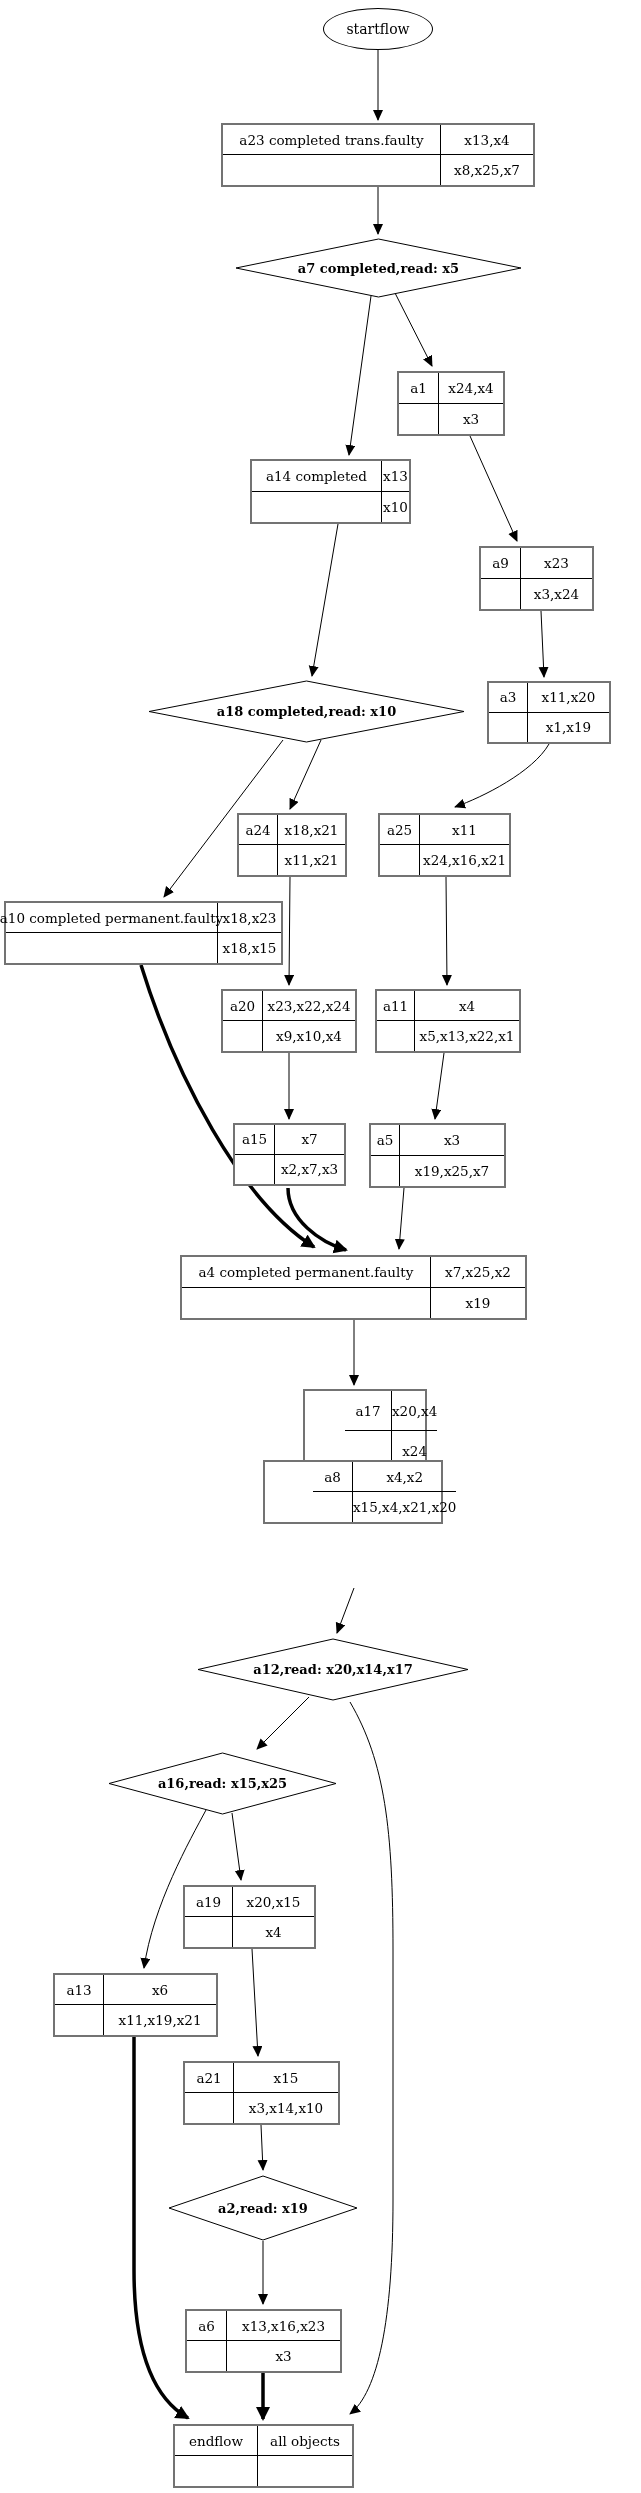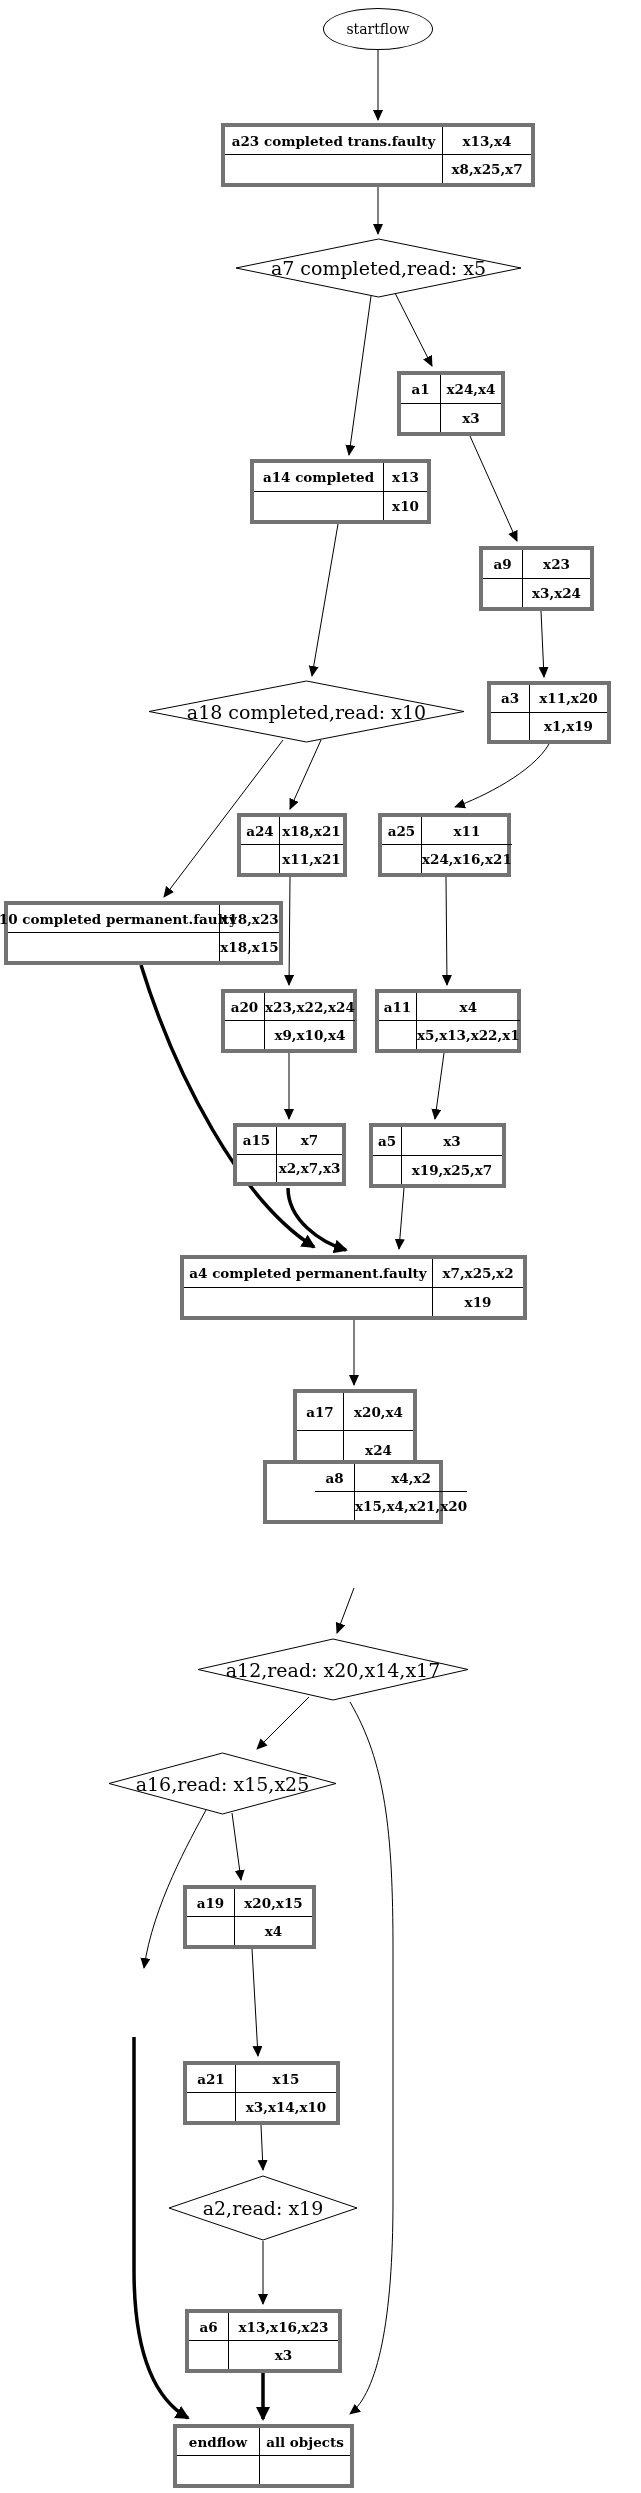--- a/index.html
+++ b/index.html
@@ -1,28 +1,28 @@
 <!DOCTYPE html>
 <html><head>
 <meta charset="utf-8">
 <style>
   html,body{margin:0;padding:0;background:#fff;}
   #canvas{position:relative;width:641px;height:2493px;background:#fff;
           font-family:"DejaVu Serif", "Liberation Serif", serif;color:#000;overflow:hidden;}
   #edges{position:absolute;left:0;top:0;}
-  .rec{position:absolute;display:grid;background:#fff;border:4px solid #737373;box-sizing:border-box;z-index:2;font-weight:bold;}
+  .rec{position:absolute;display:grid;background:#fff;border:2px solid #737373;box-sizing:border-box;z-index:2;}
   .cell{display:flex;align-items:center;justify-content:center;font-size:13.5px;white-space:nowrap;overflow:visible;}
   .cell.rb{border-right:1px solid #000;}
   .cell.bb{border-bottom:1px solid #000;}
   .ellipse{position:absolute;border:1px solid #000;border-radius:50%;display:flex;align-items:center;
            justify-content:center;font-size:14px;background:#fff;box-sizing:border-box;z-index:2;}
   .dia{position:absolute;z-index:2;}
   .dia svg{position:absolute;left:0;top:0;}
   .dlabel{position:absolute;left:0;top:0;right:0;bottom:0;display:flex;align-items:center;
-          justify-content:center;font-size:19px;white-space:nowrap;}
+          justify-content:center;font-size:13px;white-space:nowrap;font-weight:bold;}
 </style>
 </head>
 <body>
 
 <div id="canvas">
     <svg width="641" height="2493" id="edges">
       <defs>
         <marker id="ah" markerUnits="userSpaceOnUse" markerWidth="13" markerHeight="11" refX="10" refY="5" orient="auto">
           <path d="M0,0 L11,5 L0,10 z" fill="#000000"></path>
         </marker>
@@ -66,21 +66,21 @@
       <div class="cell bb">x13,x4</div>
       <div class="cell rb"></div>
       <div class="cell">x8,x25,x7</div>
     </div>
     <div class="rec" style="left: 397px; top: 371px; width: 108px; height: 65px; grid-template-columns: 40px 1fr; grid-template-rows: 1fr 1fr;">
       <div class="cell rb bb">a1</div>
       <div class="cell bb">x24,x4</div>
       <div class="cell rb"></div>
       <div class="cell">x3</div>
     </div>
-    <div class="rec" style="left: 250px; top: 459px; width: 181px; height: 65px; grid-template-columns: 130px 1fr; grid-template-rows: 1fr 1fr;">
+    <div class="rec" style="left: 250px; top: 459px; width: 161px; height: 65px; grid-template-columns: 130px 1fr; grid-template-rows: 1fr 1fr;">
       <div class="cell rb bb">a14 completed</div>
       <div class="cell bb">x13</div>
       <div class="cell rb"></div>
       <div class="cell">x10</div>
     </div>
     <div class="rec" style="left: 479px; top: 546px; width: 115px; height: 65px; grid-template-columns: 40px 1fr; grid-template-rows: 1fr 1fr;">
       <div class="cell rb bb">a9</div>
       <div class="cell bb">x23</div>
       <div class="cell rb"></div>
       <div class="cell">x3,x24</div>
@@ -132,38 +132,44 @@
       <div class="cell bb">x3</div>
       <div class="cell rb"></div>
       <div class="cell">x19,x25,x7</div>
     </div>
     <div class="rec" style="left: 180px; top: 1255px; width: 347px; height: 65px; grid-template-columns: 249px 1fr; grid-template-rows: 1fr 1fr;">
       <div class="cell rb bb">a4 completed permanent.faulty</div>
       <div class="cell bb">x7,x25,x2</div>
       <div class="cell rb"></div>
       <div class="cell">x19</div>
     </div>
-    <div class="rec" style="left: 293px; top: 1389px; width: 124px; height: 84px; grid-template-columns: 47px 1fr; grid-template-rows: 1fr 1fr;">
+    <div class="rec" style="left: 303px; top: 1389px; width: 124px; height: 84px; grid-template-columns: 47px 1fr; grid-template-rows: 1fr 1fr; padding-left: 40px;">
       <div class="cell rb bb">a17</div>
       <div class="cell bb">x20,x4</div>
       <div class="cell rb"></div>
       <div class="cell">x24</div>
     </div>
     <div class="rec" style="left: 263px; top: 1460px; width: 180px; height: 64px; grid-template-columns: 40px 1fr; grid-template-rows: 1fr 1fr; padding-left: 48px;">
       <div class="cell rb bb">a8</div>
       <div class="cell bb">x4,x2</div>
       <div class="cell rb"></div>
       <div class="cell">x15,x4,x21,x20</div>
     </div>
     <div class="rec" style="left: 183px; top: 1885px; width: 133px; height: 64px; grid-template-columns: 48px 1fr; grid-template-rows: 1fr 1fr;">
       <div class="cell rb bb">a19</div>
       <div class="cell bb">x20,x15</div>
       <div class="cell rb"></div>
       <div class="cell">x4</div>
     </div>
+    <div class="rec" style="left: 53px; top: 1973px; width: 165px; height: 64px; grid-template-columns: 49px 1fr; grid-template-rows: 1fr 1fr;">
+      <div class="cell rb bb">a13</div>
+      <div class="cell bb">x6</div>
+      <div class="cell rb"></div>
+      <div class="cell">x11,x19,x21</div>
+    </div>
     <div class="rec" style="left: 183px; top: 2061px; width: 157px; height: 64px; grid-template-columns: 49px 1fr; grid-template-rows: 1fr 1fr;">
       <div class="cell rb bb">a21</div>
       <div class="cell bb">x15</div>
       <div class="cell rb"></div>
       <div class="cell">x3,x14,x10</div>
     </div>
     <div class="rec" style="left: 185px; top: 2309px; width: 157px; height: 64px; grid-template-columns: 40px 1fr; grid-template-rows: 1fr 1fr;">
       <div class="cell rb bb">a6</div>
       <div class="cell bb">x13,x16,x23</div>
       <div class="cell rb"></div>

